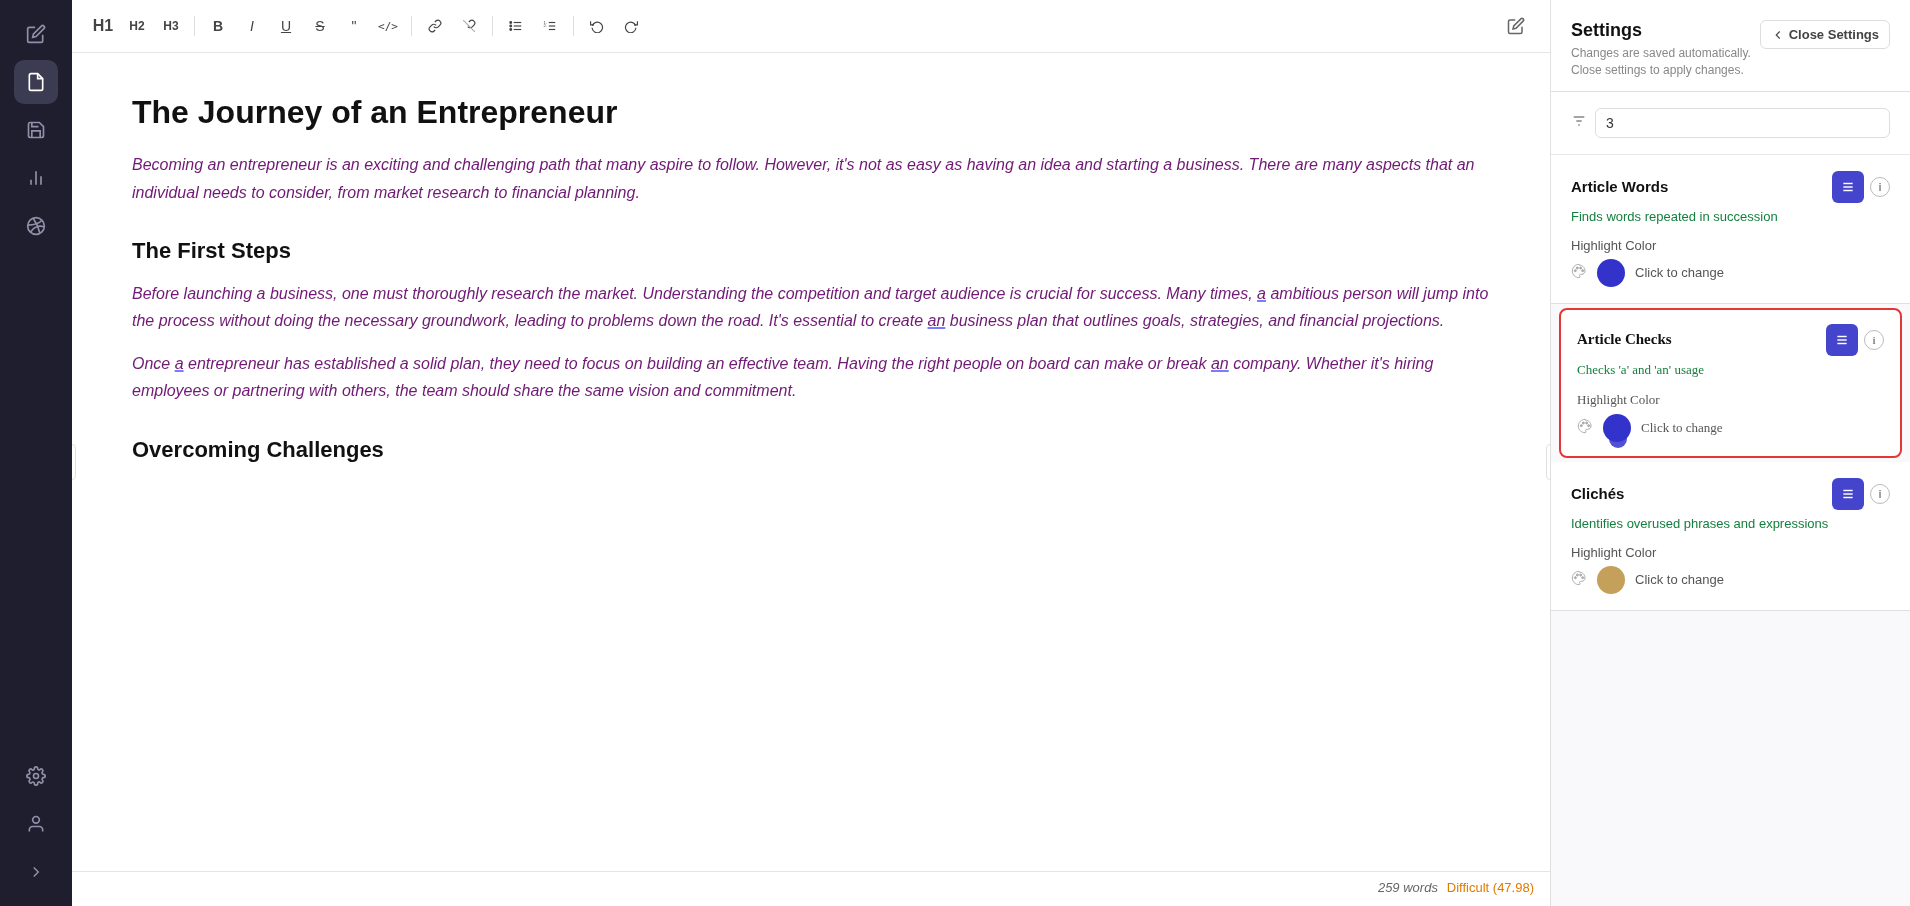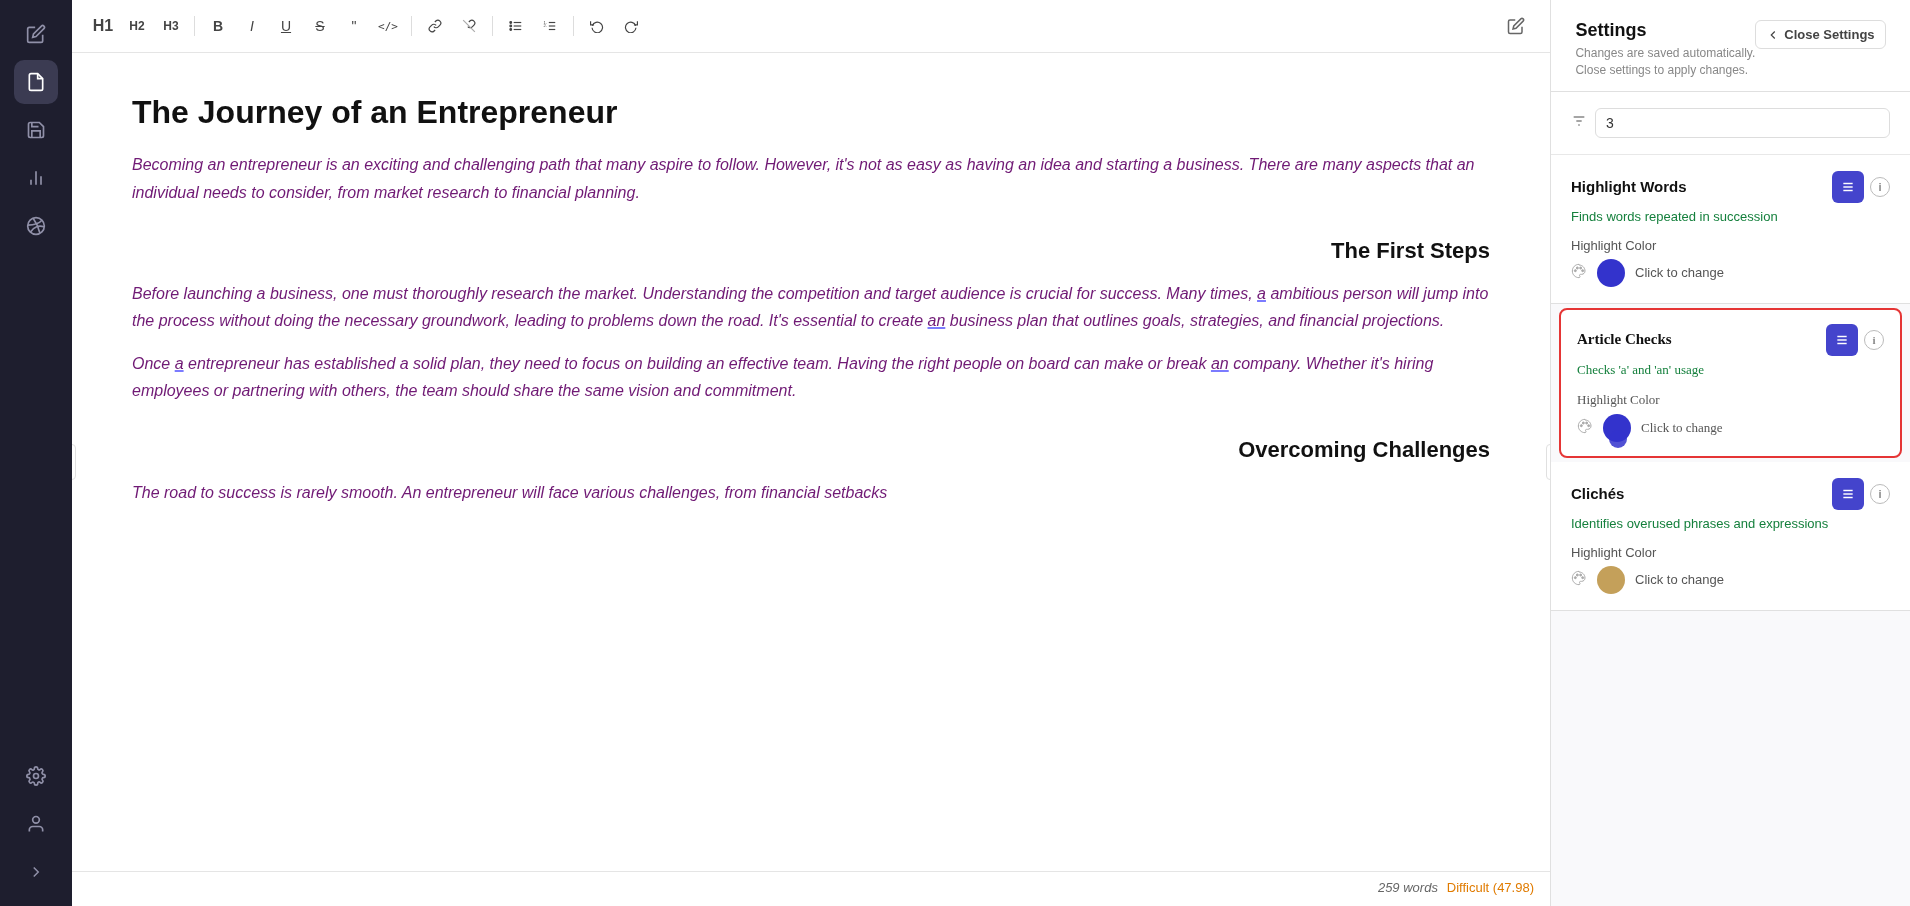--- a/index.html
+++ b/index.html
@@ -139,21 +139,20 @@
       color: #111;
       margin-bottom: 20px;
       line-height: 1.2;
     }
     .editor-content h2 {
       font-size: 22px;
       font-weight: 700;
       color: #111;
       margin-top: 32px;
       margin-bottom: 16px;
-      text-align: right;
     }
     .editor-content p {
       font-size: 16px;
       color: #701a75;
       line-height: 1.7;
       margin-bottom: 16px;
       font-style: italic;
     }
 
     .highlight-underline {
@@ -189,21 +188,21 @@
       flex-direction: column;
       flex-shrink: 0;
       overflow-y: auto;
     }
 
     .settings-header {
       padding: 20px 20px 12px 20px;
       border-bottom: 1px solid #e0e0e0;
       background: #fff;
       display: flex;
-      justify-content: center;
+      justify-content: space-between;
       align-items: flex-start;
     }
     .settings-title-block {}
     .settings-title {
       font-size: 18px;
       font-weight: 600;
       color: #111;
     }
     .settings-subtitle {
       font-size: 12px;
@@ -480,23 +479,20 @@
     <p>
       Before launching a business, one must thoroughly research the market. Understanding the competition and target audience is crucial for success. Many times, <span class="highlight-underline">a</span> ambitious person will jump into the process without doing the necessary groundwork, leading to problems down the road. It's essential to create <span class="highlight-underline">an</span> business plan that outlines goals, strategies, and financial projections.
     </p>
 
     <p>
       Once <span class="highlight-underline">a</span> entrepreneur has established a solid plan, they need to focus on building an effective team. Having the right people on board can make or break <span class="highlight-underline">an</span> company. Whether it's hiring employees or partnering with others, the team should share the same vision and commitment.
     </p>
 
     <h2>Overcoming Challenges</h2>
 
-    <p>
-      The road to success is rarely smooth. An entrepreneur will face various challenges, from financial setbacks
-    </p>
   </div>
 
   <div class="editor-footer">
     <span class="word-count">259 words</span>
     &nbsp;&nbsp;
     <span class="difficulty-badge">
       <span>Difficult</span>
       <span>(47.98)</span>
     </span>
   </div>
@@ -526,21 +522,21 @@
           <line x1="4" y1="6" x2="20" y2="6"></line>
           <line x1="8" y1="12" x2="16" y2="12"></line>
           <line x1="11" y1="18" x2="13" y2="18"></line>
         </svg>
     </span>
     <input class="settings-number-input" type="number" value="3" style="">
   </div>
 
   <div class="check-section">
     <div class="check-section-header">
-      <span class="check-section-title">Highlight Words</span>
+      <span class="check-section-title">Article Words</span>
       <div class="check-section-controls">
         <div class="toggle-btn">
           <svg width="14" height="14" viewBox="0 0 24 24" fill="none" stroke="#fff" stroke-width="2.5">
               <line x1="4" y1="6" x2="20" y2="6"></line>
               <line x1="4" y1="12" x2="20" y2="12"></line>
               <line x1="4" y1="18" x2="20" y2="18"></line>
             </svg>
         </div>
         <div class="info-btn">i</div>
       </div>

